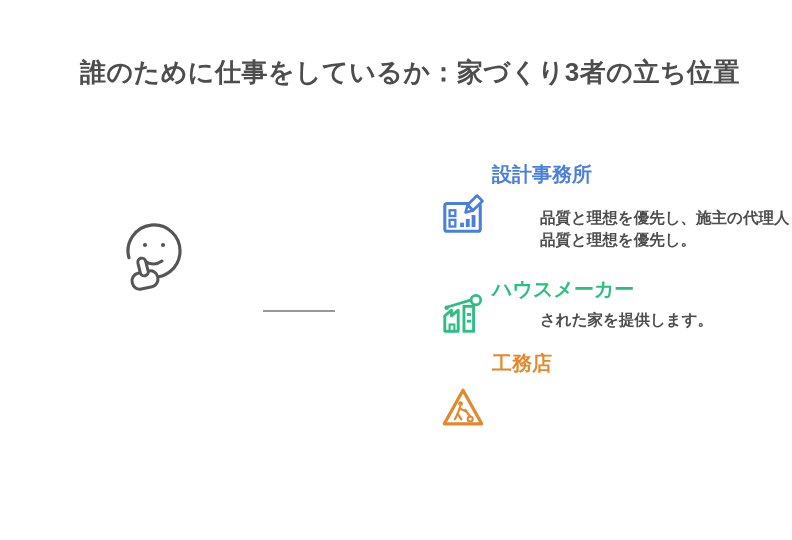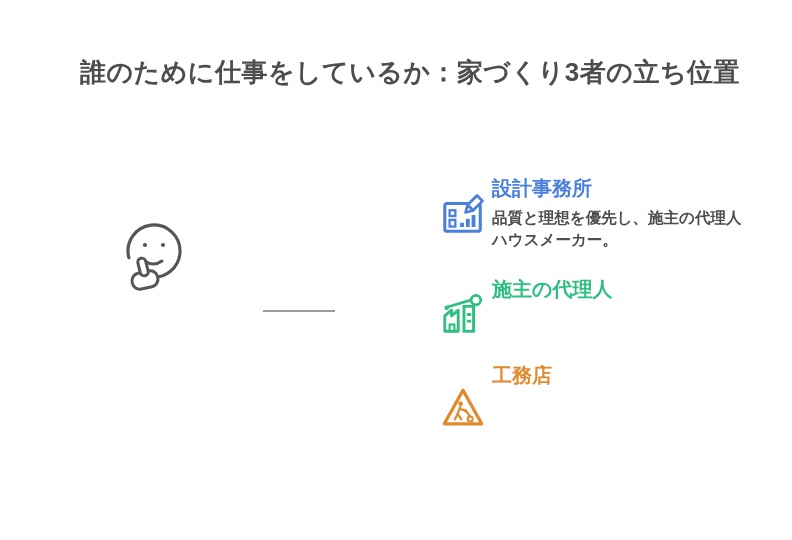--- a/index.html
+++ b/index.html
@@ -38,24 +38,24 @@
     position:absolute;left:492px;
     font-size:20px;font-weight:bold;
     line-height:26px;white-space:nowrap;
   }
   .item-desc{
     position:absolute;left:492px;
     width:270px;
     font-size:15.5px;line-height:22px;
     font-weight:bold;
   }
-  .item-desc span{display:block;white-space:nowrap;}
-  .icon1{top:193px;}  .title1{top:175px;}  .desc1{top:207px;}
+  .item-desc span{display:block;white-space:nowrap;margin-left:48px;}
+  .icon1{top:193px;}  .title1{top:161px;}  .desc1{top:207px;}
   .icon2{top:291px;}  .title2{top:276px;}  .desc2{top:309px;}
-  .icon3{top:385px;}  .title3{top:362px;}  .desc3{top:399px;}
+  .icon3{top:385px;}  .title3{top:350px;}  .desc3{top:399px;}
 </style>
 </head>
 <body>
 
 <div class="stage">
 
   <div class="title" style="color: rgb(77, 77, 77);">誰のために仕事をしているか：家づくり3者の立ち位置</div>
 
   <div class="figure-icon" style="color: rgb(85, 85, 85);">
     <svg viewBox="0 0 72 72" width="72" height="72">
@@ -85,37 +85,38 @@
       <rect x="33" y="23" width="4" height="12.5" fill="currentColor"></rect>
       <g transform="translate(41.5,5.5) rotate(45)">
         <rect x="-4" y="0" width="8" height="14" fill="#ffffff" stroke="currentColor" stroke-width="2.8" stroke-linejoin="round"></rect>
         <path d="M -4 14 L 0 21 L 4 14 Z" fill="#ffffff" stroke="currentColor" stroke-width="2.8" stroke-linejoin="round"></path>
       </g>
     </svg>
   </div>
   <div class="item-title title1" style="color: rgb(74, 127, 221);">設計事務所</div>
   <div class="item-desc desc1" style="color: rgb(77, 77, 77);">
     <span>品質と理想を優先し、施主の代理人</span>
-    <span>ハウスメーカー。</span>
+    <span>品質と理想を優先し。</span>
   </div>
 
   <div class="item-icon icon2" style="color: rgb(47, 190, 130);">
     <svg viewBox="0 0 48 48">
       <path d="M 5 42 L 5 26 L 12 20 L 12 26 L 19 20 L 19 42 Z" fill="none" stroke="currentColor" stroke-width="3" stroke-linejoin="round"></path>
       <rect x="10" y="35" width="5" height="7" fill="none" stroke="currentColor" stroke-width="2.2"></rect>
       <rect x="25" y="16" width="10" height="26" fill="none" stroke="currentColor" stroke-width="3"></rect>
       <rect x="28" y="23" width="4.5" height="3" fill="currentColor"></rect>
       <rect x="28" y="30" width="4.5" height="3" fill="currentColor"></rect>
       <circle cx="37.5" cy="9.5" r="5" fill="none" stroke="currentColor" stroke-width="2.8"></circle>
       <path d="M 7 17 L 32 9.5" fill="none" stroke="currentColor" stroke-width="2.8" stroke-linecap="round"></path>
       <circle cx="7" cy="17.5" r="2.4" fill="currentColor"></circle>
     </svg>
   </div>
-  <div class="item-title title2" style="color: rgb(47, 190, 130);">施主の代理人</div>
+  <div class="item-title title2" style="color: rgb(47, 190, 130);">ハウスメーカー</div>
   <div class="item-desc desc2" style="color: rgb(77, 77, 77);">
+    <span>された家を提供します。</span>
   </div>
 
   <div class="item-icon icon3" style="color: rgb(224, 138, 45);">
     <svg viewBox="0 0 48 48">
       <path d="M 24 5.5 L 43.5 40.5 L 4.5 40.5 Z" fill="none" stroke="currentColor" stroke-width="3.4" stroke-linejoin="round"></path>
       <circle cx="21.5" cy="19.5" r="2.5" fill="currentColor"></circle>
       <path d="M 21 23 L 18.5 30" fill="none" stroke="currentColor" stroke-width="2.3" stroke-linecap="round"></path>
       <path d="M 20.5 24.5 L 27 27.5" fill="none" stroke="currentColor" stroke-width="2.3" stroke-linecap="round"></path>
       <path d="M 26.5 26 L 31.5 33" fill="none" stroke="currentColor" stroke-width="2.3" stroke-linecap="round"></path>
       <path d="M 18.5 30 L 15.5 35.8" fill="none" stroke="currentColor" stroke-width="2.3" stroke-linecap="round"></path>

